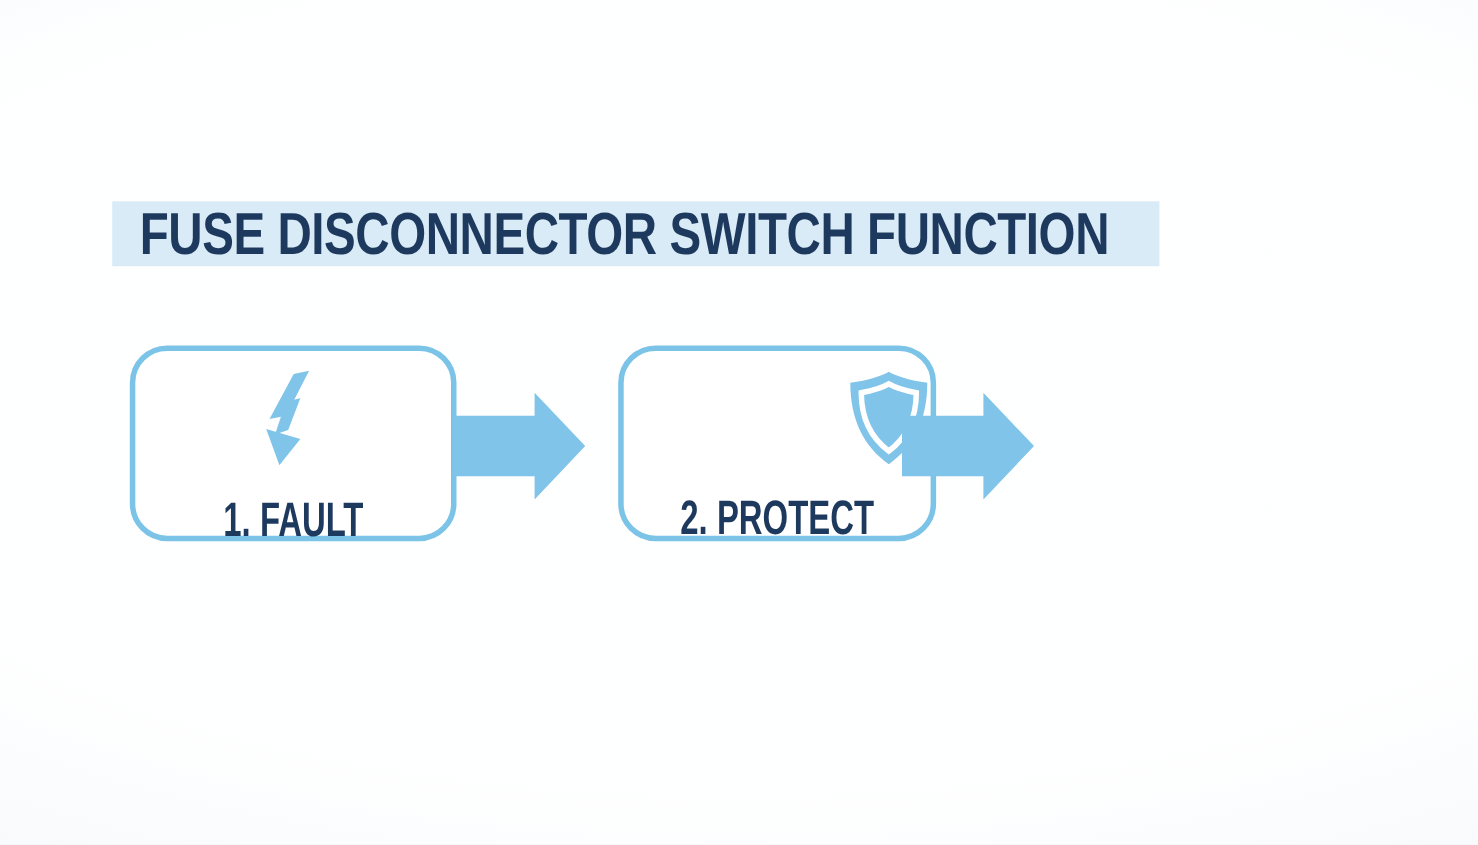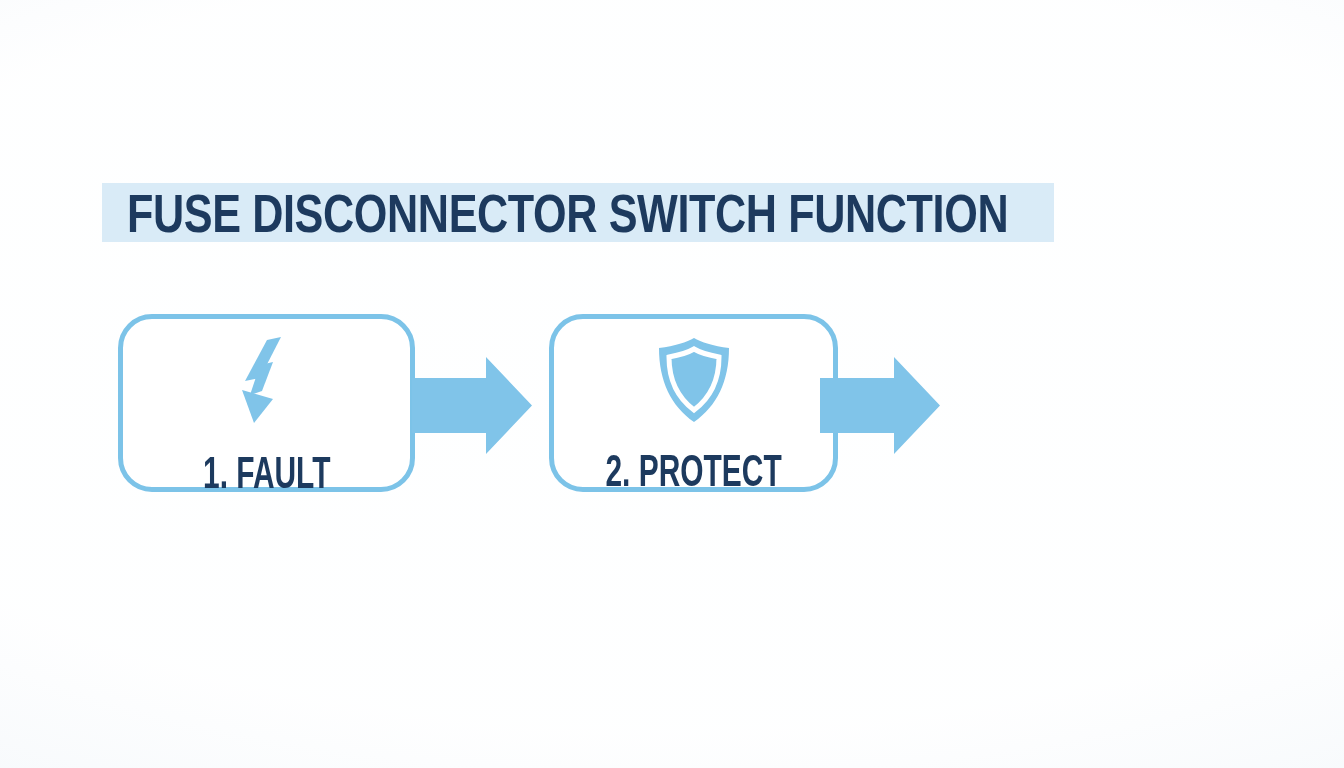--- a/index.html
+++ b/index.html
@@ -63,21 +63,21 @@
     border-radius: 34px;
     box-sizing: border-box;
     display: flex;
     flex-direction: column;
     align-items: center;
     justify-content: flex-start;
     padding-top: 18px;
     gap: 24px;
   }
   .step-box.b1 { left: 118px; width: 297px; }
-  .step-box.b2 { left: 549px; width: 289px; }
+  .step-box.b2 { left: 562px; width: 289px; align-items: flex-end; }
   .step-box.b3 { left: 943px; width: 294px; }
   .icon-slot {
     height: 90px;
     display: flex;
     align-items: center;
     justify-content: center;
   }
   .step-label {
     margin-top: 2px;
     display: flex;

